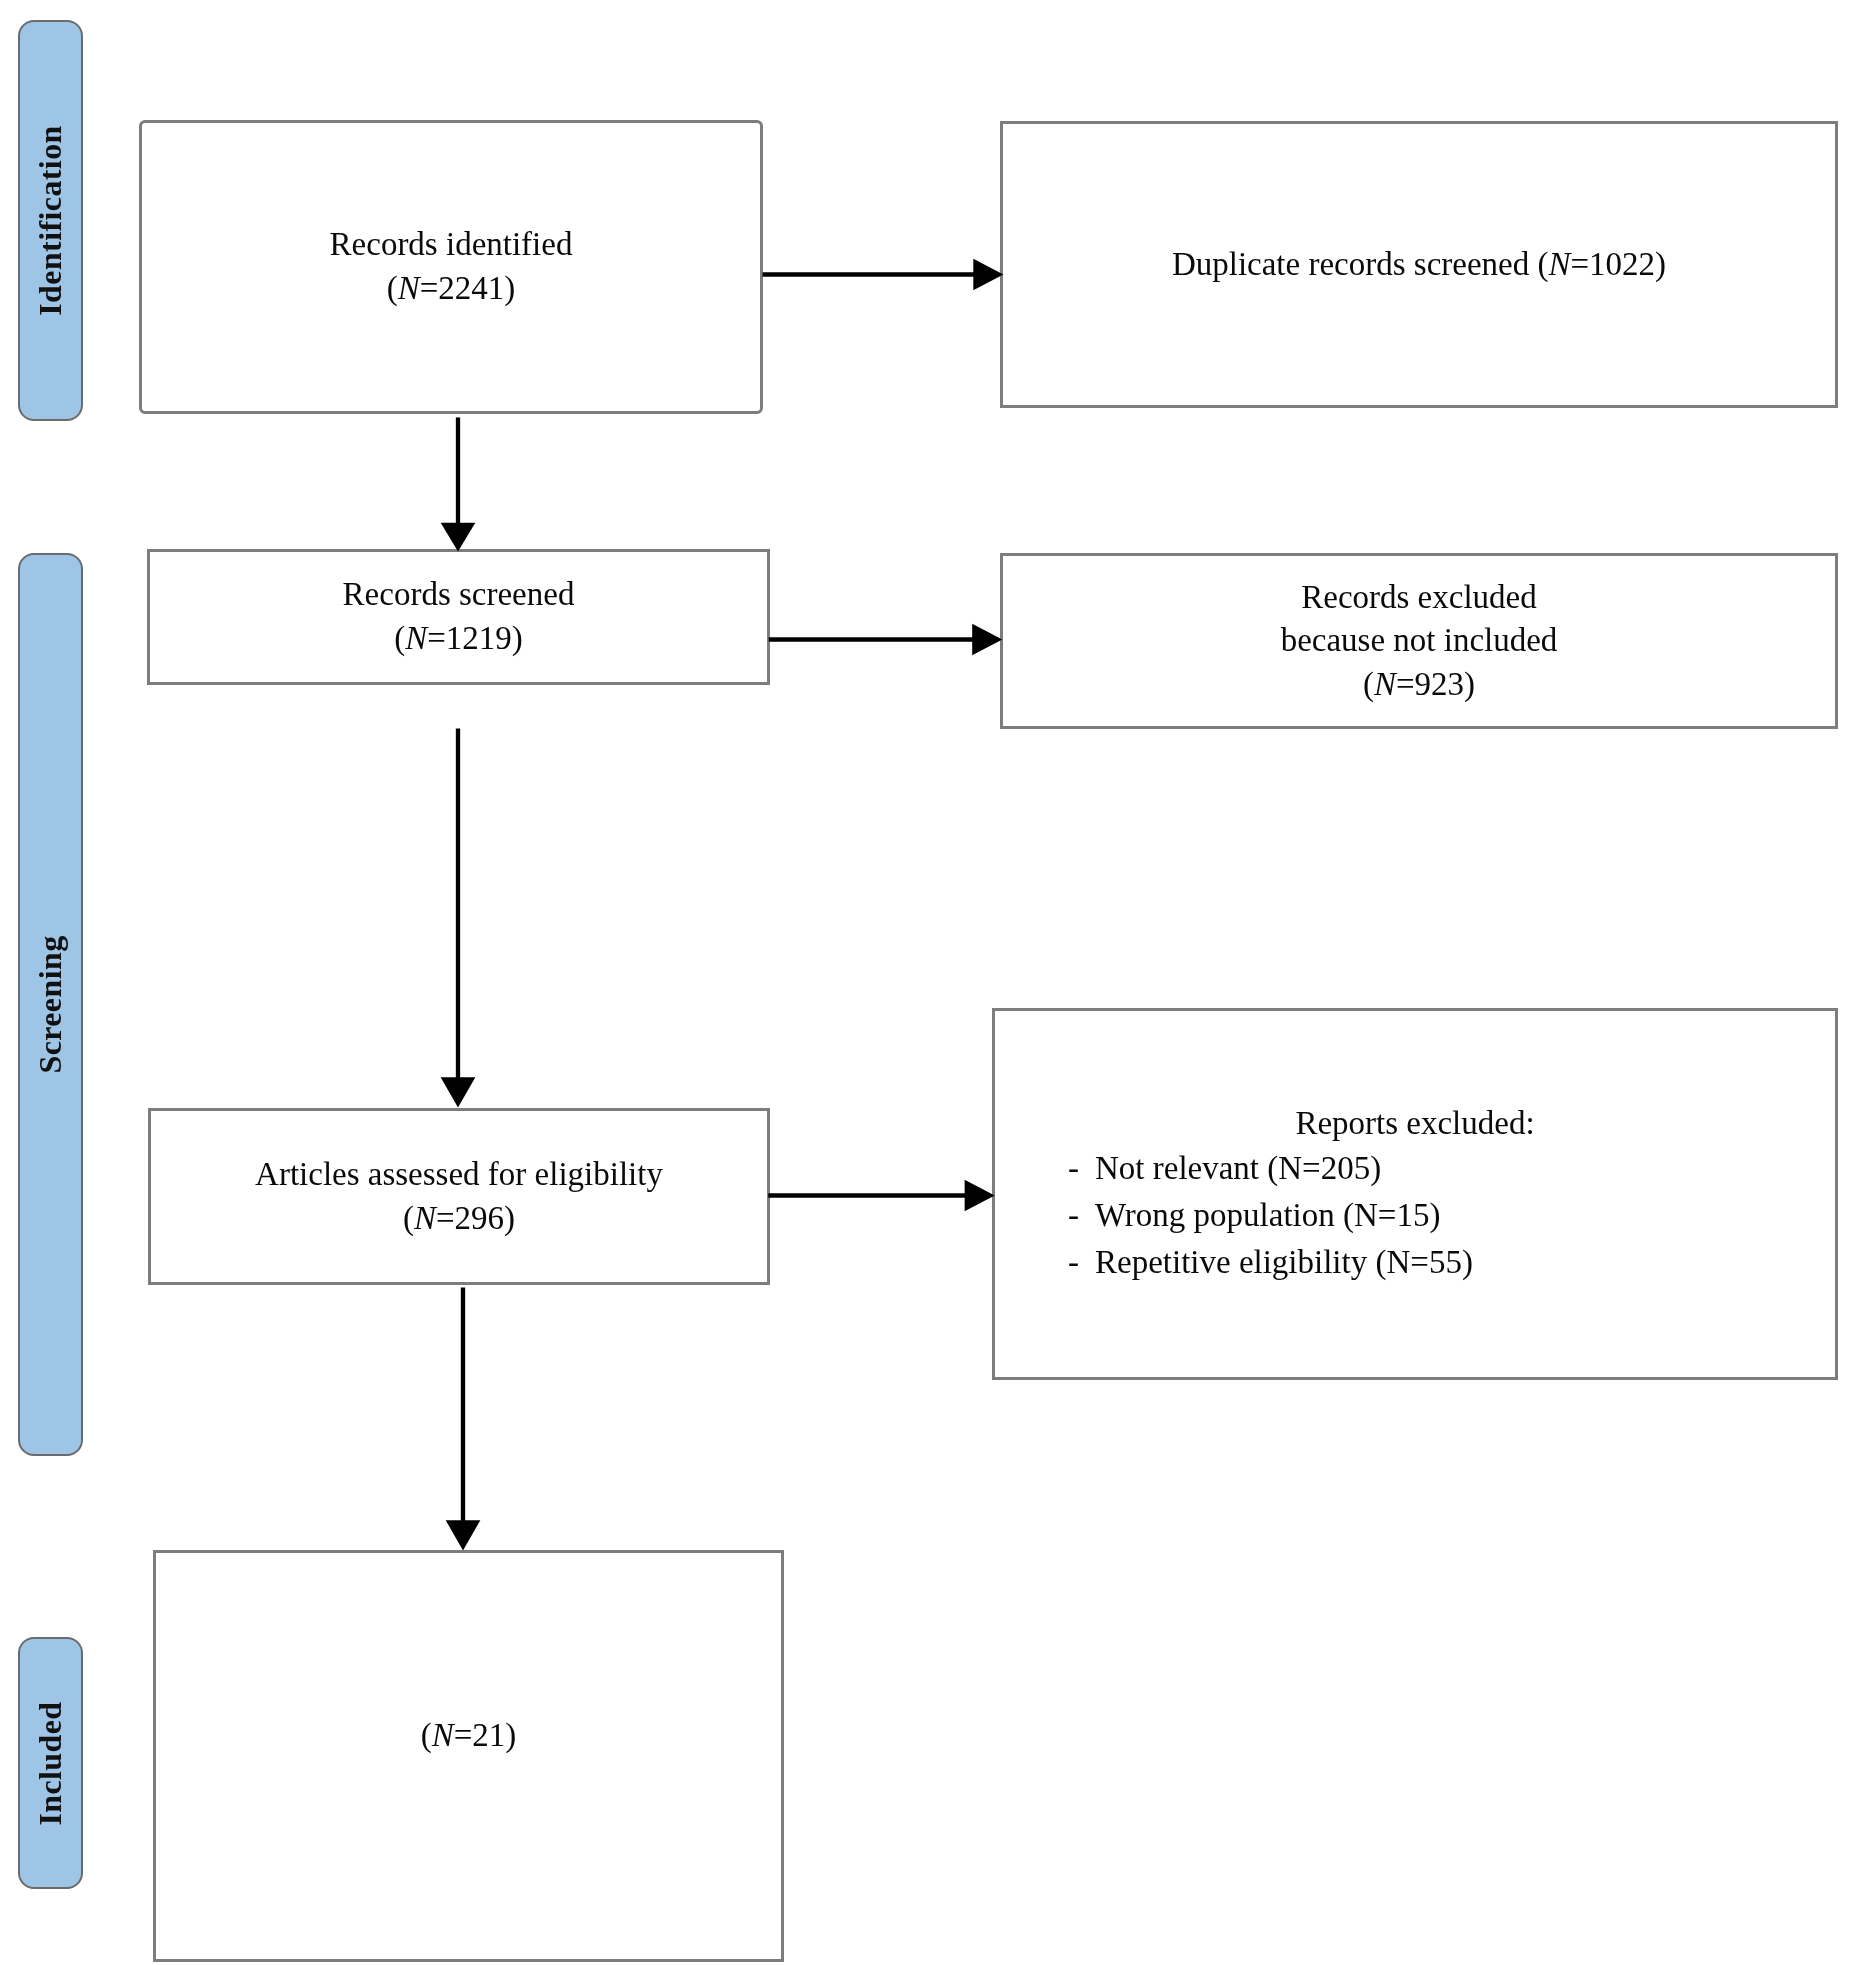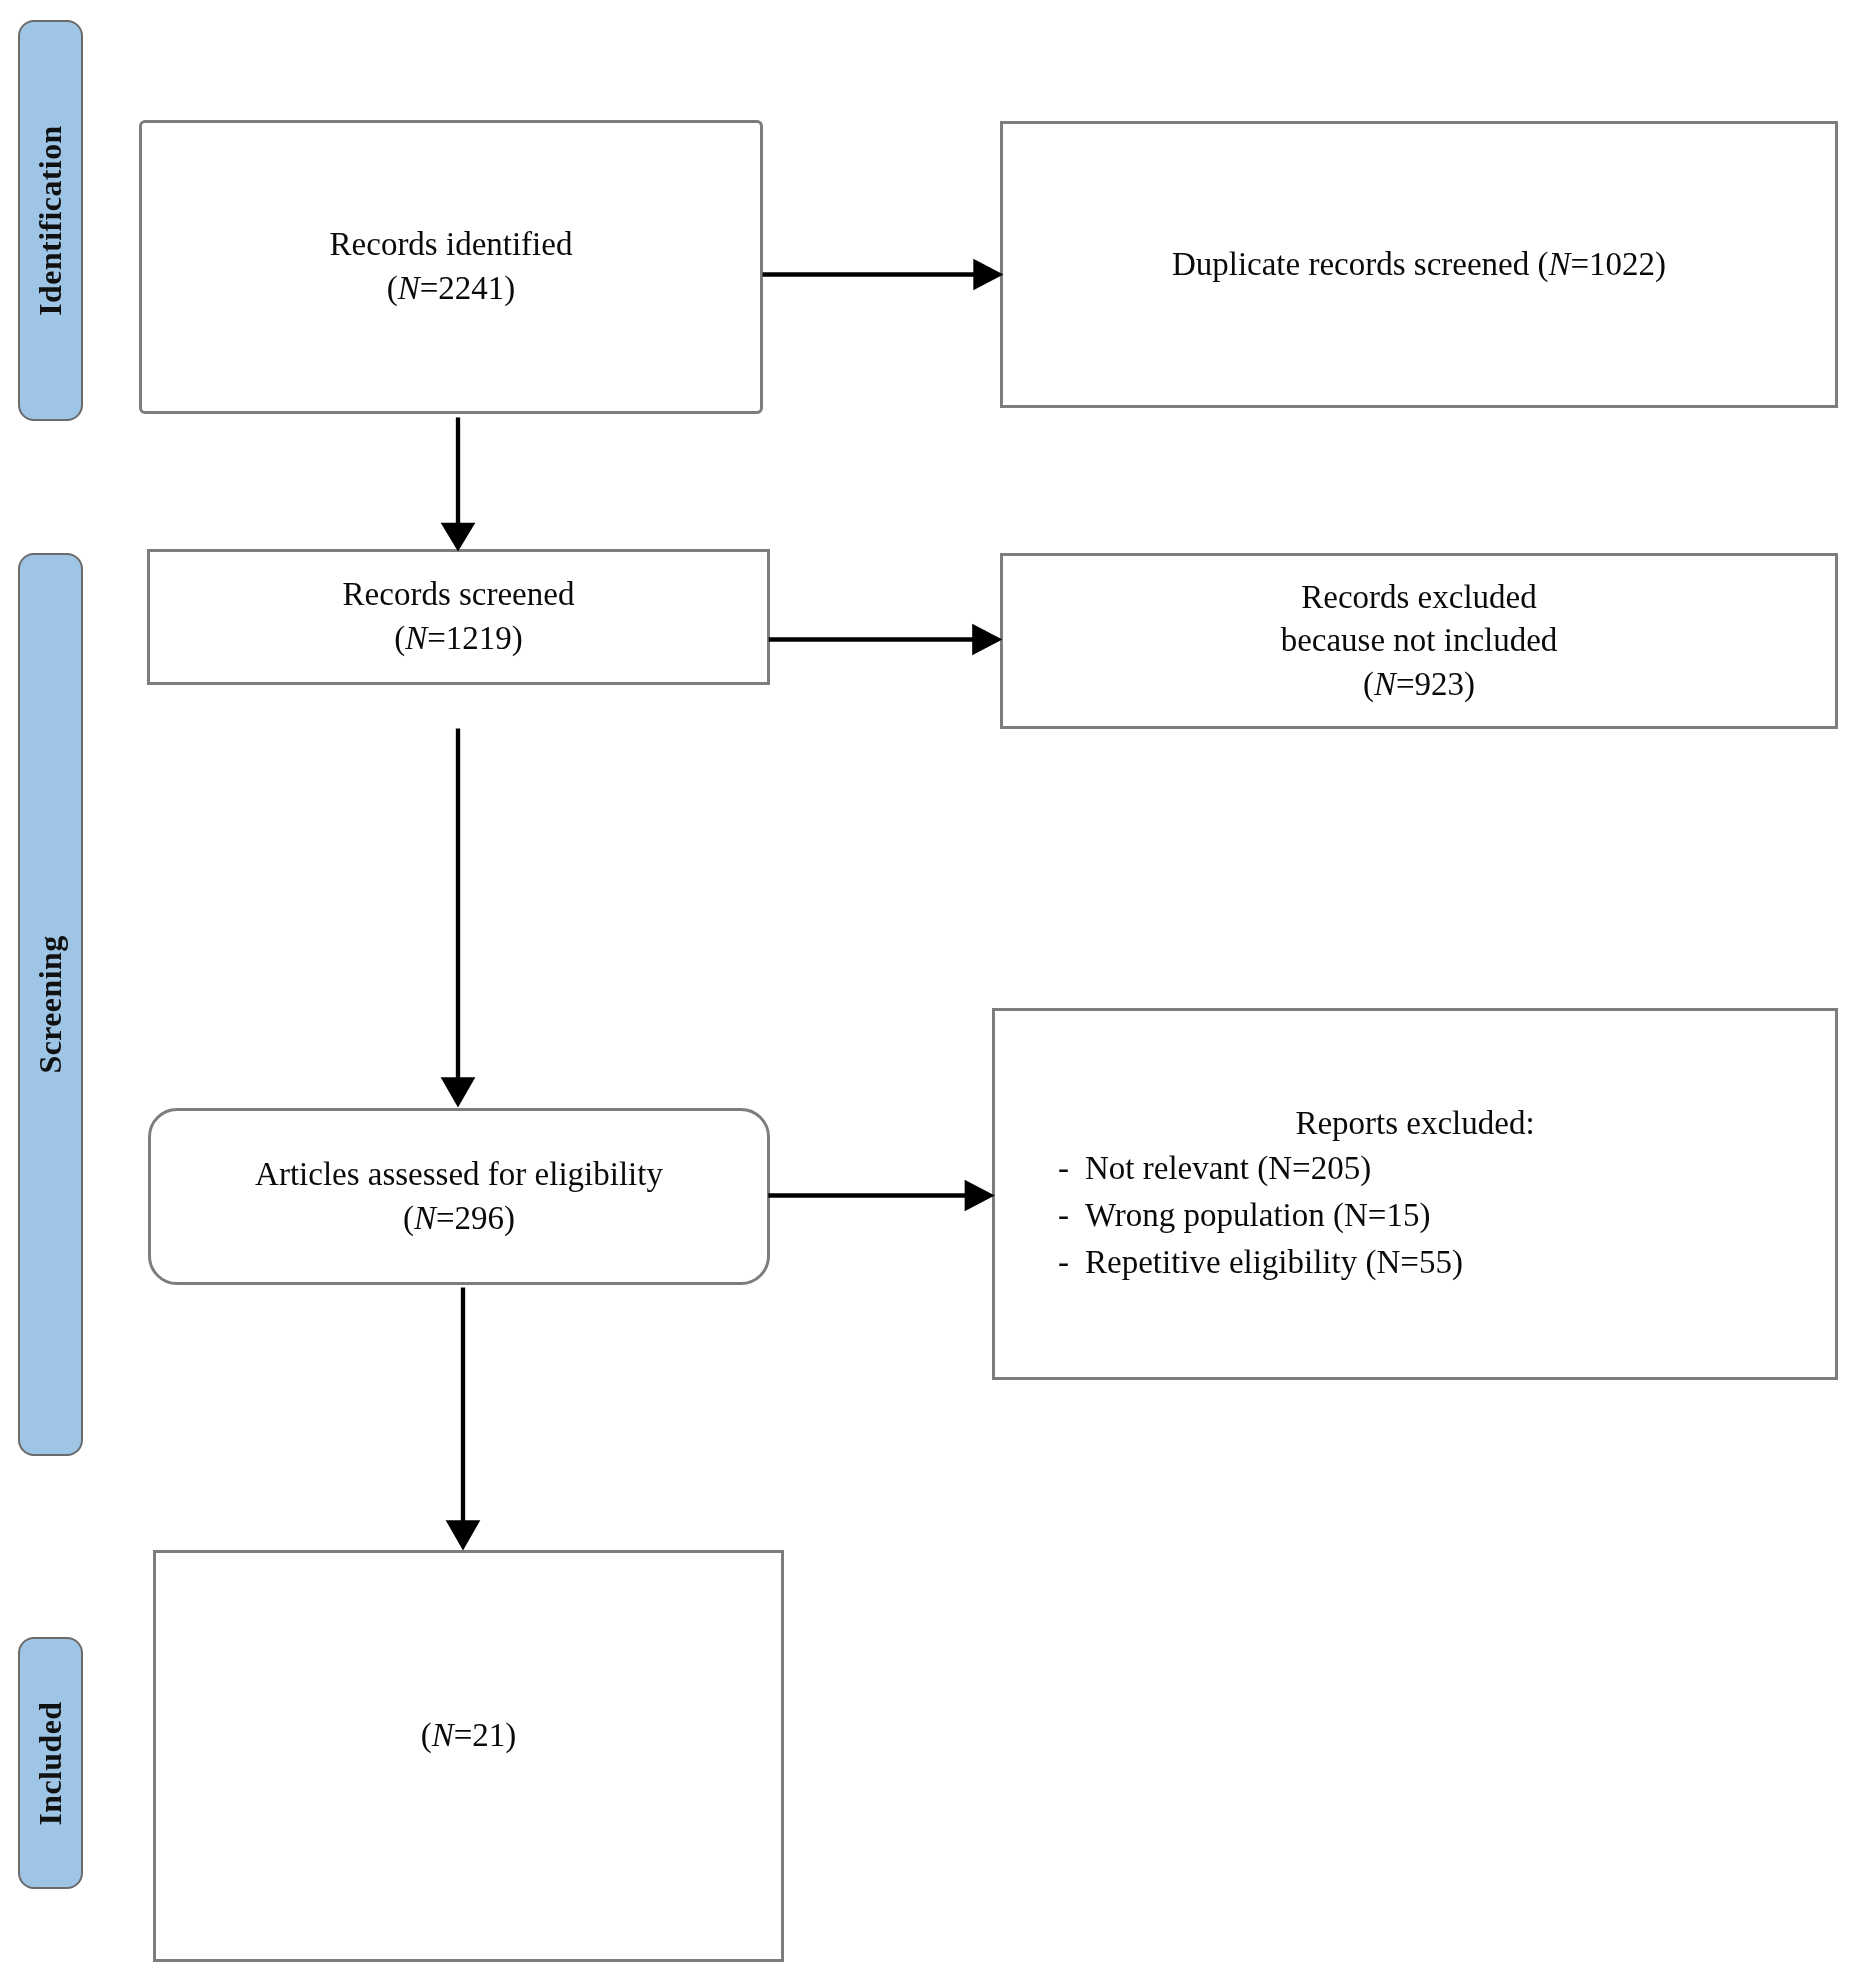--- a/index.html
+++ b/index.html
@@ -48,21 +48,21 @@
     text-align: center;
     font-size: 33px;
     line-height: 1.32;
     color: #0a0a0a;
   }
   .box-text .ital { font-style: italic; }
 
   
   .excl-wrap {
     width: 100%;
-    padding: 0 28px;
+    padding: 0 38px;
     box-sizing: border-box;
   }
   .excl-heading {
     text-align: center;
     font-size: 33px;
     line-height: 1.32;
     color: #0a0a0a;
   }
   .excl-list {
     list-style: none;
@@ -129,21 +129,21 @@
   </div>
 
   <div class="flow-box" style="left:1000px; top:553px; width:838px; height:176px;">
     <div class="box-text">
       <div>Records excluded</div>
       <div>because not included</div>
       <div><span>(</span><span class="ital">N</span><span>=923)</span></div>
     </div>
   </div>
 
-  <div class="flow-box" style="left:148px; top:1108px; width:622px; height:177px;border-radius:29px;">
+  <div class="flow-box" style="left:148px; top:1108px; width:622px; height:177px;">
     <div class="box-text">
       <div>Articles assessed for eligibility</div>
       <div><span>(</span><span class="ital">N</span><span>=296)</span></div>
     </div>
   </div>
 
   <div class="flow-box" style="left:992px; top:1008px; width:846px; height:372px;">
     <div class="excl-wrap">
       <div class="excl-heading">Reports excluded:</div>
       <ul class="excl-list">

